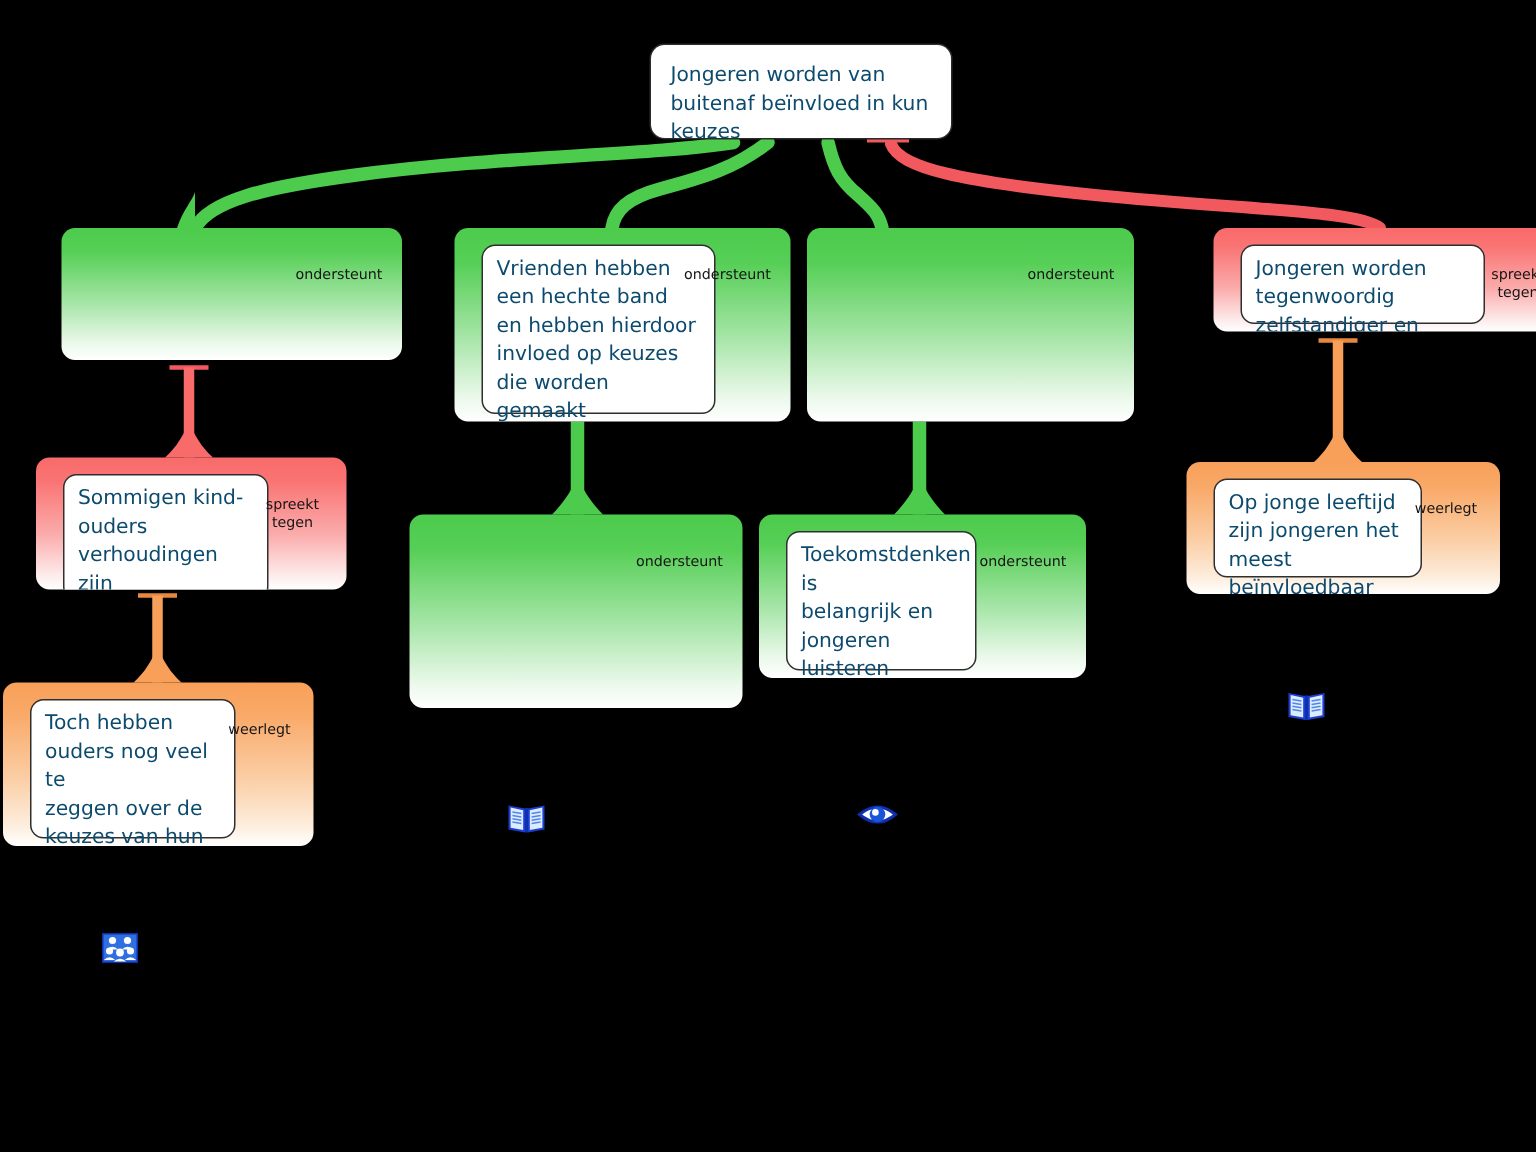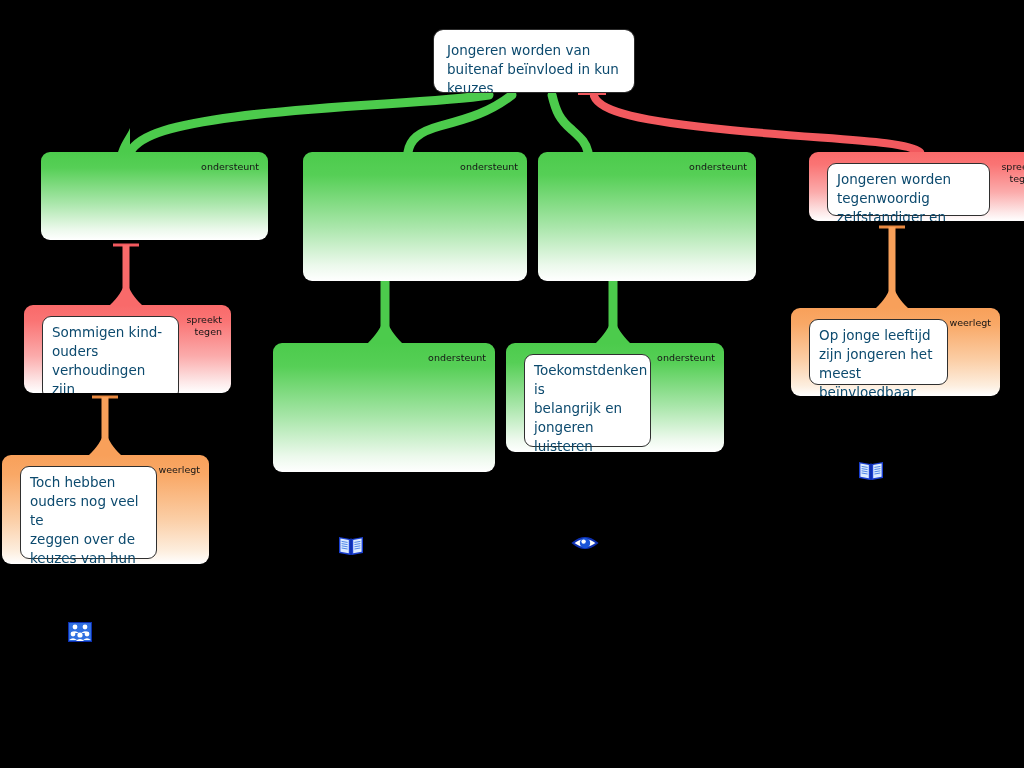--- a/index.html
+++ b/index.html
@@ -50,23 +50,23 @@
   }
   .node.plain .textbox {
     position: static;
     border: none;
     border-radius: 0;
     padding: 11px 13px;
   }
   .node .reltag {
     position: absolute;
     right: 9px;
-    top: 9px;
+    top: 26px;
     width: 66px;
-    text-align: right;
+    text-align: center;
     color: #151515;
     font-size: 9.5px;
     line-height: 12px;
     white-space: pre-line;
   }
   
   .icon {
     position: absolute;
     width: 28px;
     height: 28px;
@@ -132,20 +132,26 @@
   <div class="node orange" style="left:2px; top:455px; width:207px; height:109px;">
     <div class="textbox" style="width:137px; height:93px;">Toch hebben
 ouders nog veel te
 zeggen over de
 keuzes van hun
 kinderen</div>
     <div class="reltag" style="width:54px;">weerlegt</div>
   </div>
 
   <div class="node green" style="left:303px; top:152px; width:224px; height:129px;">
+    <div class="textbox" style="width:156px; height:113px;">Vrienden hebben
+een hechte band
+en hebben hierdoor
+invloed op keuzes
+die worden
+gemaakt</div>
     <div class="reltag">ondersteunt</div>
   </div>
 
   <div class="node green" style="left:273px; top:343px; width:222px; height:129px;">
     <div class="reltag">ondersteunt</div>
   </div>
 
   <div class="node green" style="left:538px; top:152px; width:218px; height:129px;">
     <div class="reltag">ondersteunt</div>
   </div>

